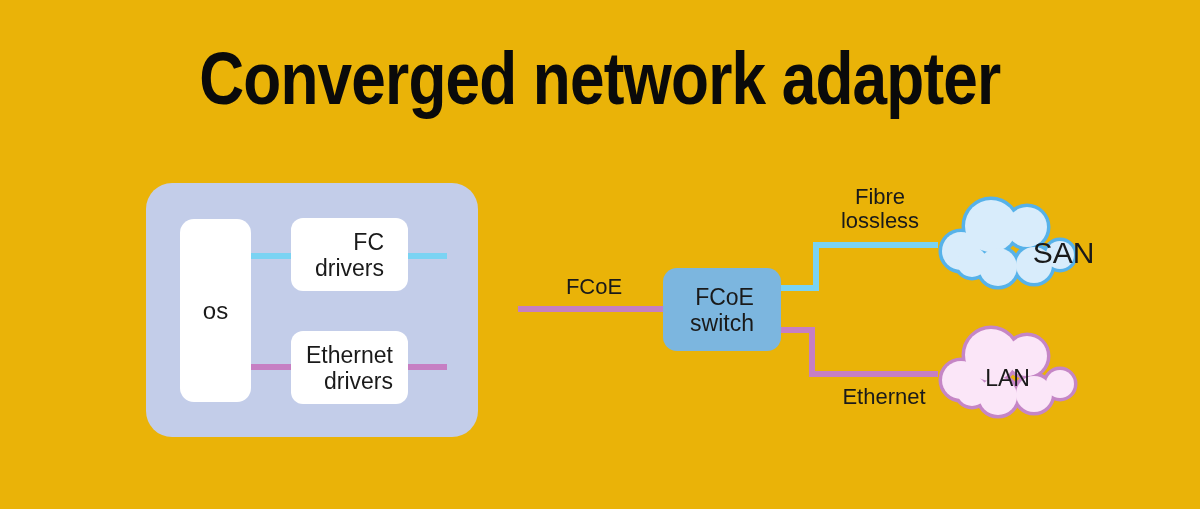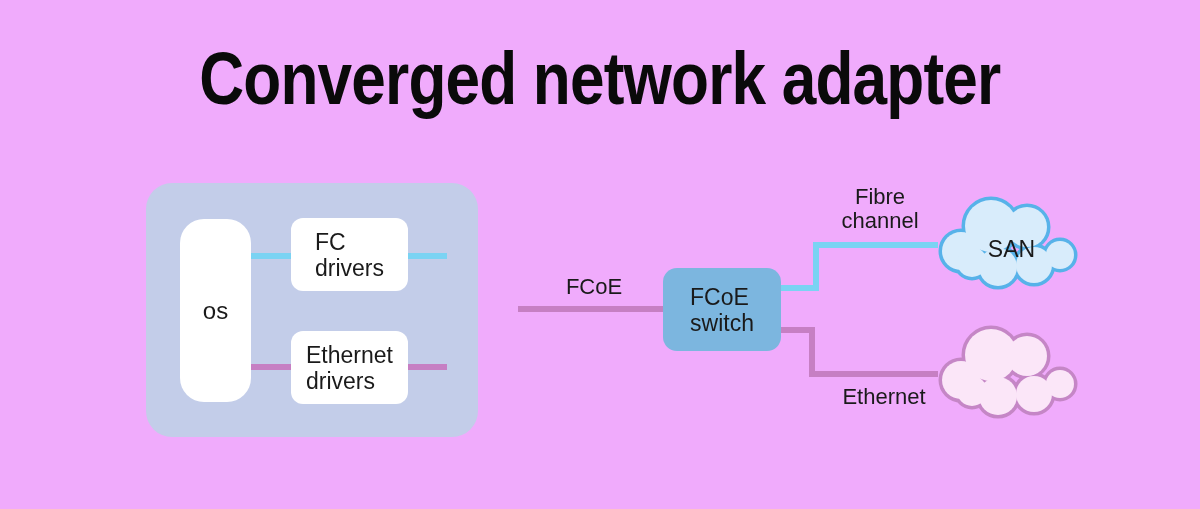--- a/index.html
+++ b/index.html
@@ -5,21 +5,21 @@
   html, body {
     margin: 0;
     padding: 0;
     background: #ffffff;
     font-family: "Liberation Sans", sans-serif;
   }
   .stage {
     position: relative;
     width: 1200px;
     height: 509px;
-    background: #f0abfc;
+    background: #eab308;
     overflow: hidden;
   }
   
   .title-wrap {
     position: absolute;
     left: 0;
     top: 40px;
     width: 1200px;
     text-align: center;
     margin: 0;
@@ -48,29 +48,29 @@
   .panel {
     left: 146px; top: 183px; width: 332px; height: 254px;
     border-radius: 26px;
     background: var(--panel, #c3cde9);
     z-index: 0;
   }
   .node {
     display: flex;
     align-items: center;
     justify-content: center;
-    text-align: left;
+    text-align: right;
     color: var(--text, #1a1a1a);
     z-index: 2;
   }
   .pre { white-space: pre-line; }
   .os-node {
     left: 180px; top: 219px; width: 71px; height: 183px;
     background: var(--node-fill, #ffffff);
-    border-radius: 24px;
+    border-radius: 14px;
     font-size: 24px;
   }
   .fc-node {
     left: 291px; top: 218px; width: 117px; height: 73px;
     background: var(--node-fill, #ffffff);
     border-radius: 12px;
     font-size: 23px; line-height: 26px;
   }
   .eth-node {
     left: 291px; top: 331px; width: 117px; height: 73px;
@@ -95,21 +95,21 @@
     position: absolute;
     text-align: center;
     color: var(--text, #1a1a1a);
     font-size: 22px;
     z-index: 2;
   }
   .lbl-fcoe { left: 544px; top: 274px; width: 100px; }
   .lbl-lossless { left: 537px; top: 318px; width: 120px; line-height: 23px; }
   .lbl-fibre { left: 818px; top: 185px; width: 124px; line-height: 24px; }
   .lbl-ethernet { left: 822px; top: 384px; width: 124px; }
-  .lbl-san { left: 940px; top: 236px; width: 143px; font-size: 23px; }
+  .lbl-san { left: 992px; top: 236px; width: 143px; font-size: 30px; }
   .lbl-lan { left: 936px; top: 365px; width: 143px; font-size: 23px; }
   
   .edge { fill: none; stroke-width: 6; }
   .edge.cyan { stroke: var(--fc-line, #7ad3f3); }
   .edge.pink { stroke: var(--eth-line, #c67fc3); }
   .san-outline { fill: var(--san-fill, #d8ecfb); stroke: var(--san-stroke, #57b2e9); stroke-width: 7; }
   .san-body    { fill: var(--san-fill, #d8ecfb); stroke: none; }
   .lan-outline { fill: var(--lan-fill, #fbe6f8); stroke: var(--lan-stroke, #c586c6); stroke-width: 7; }
   .lan-body    { fill: var(--lan-fill, #fbe6f8); stroke: none; }
 </style>
@@ -163,19 +163,20 @@
   <div class="box node eth-node">
     <span class="pre">Ethernet
 drivers</span>
   </div>
   <div class="box node switch-node">
     <span class="pre">FCoE
 switch</span>
   </div>
 
   <div class="edge-label lbl-san">SAN</div>
+  <div class="edge-label lbl-lan">LAN</div>
 
   <div class="edge-label lbl-fcoe">FCoE</div>
   <div class="edge-label lbl-fibre pre">Fibre
-channel</div>
+lossless</div>
   <div class="edge-label lbl-ethernet">Ethernet</div>
 
 </div>
 
 </body></html>

